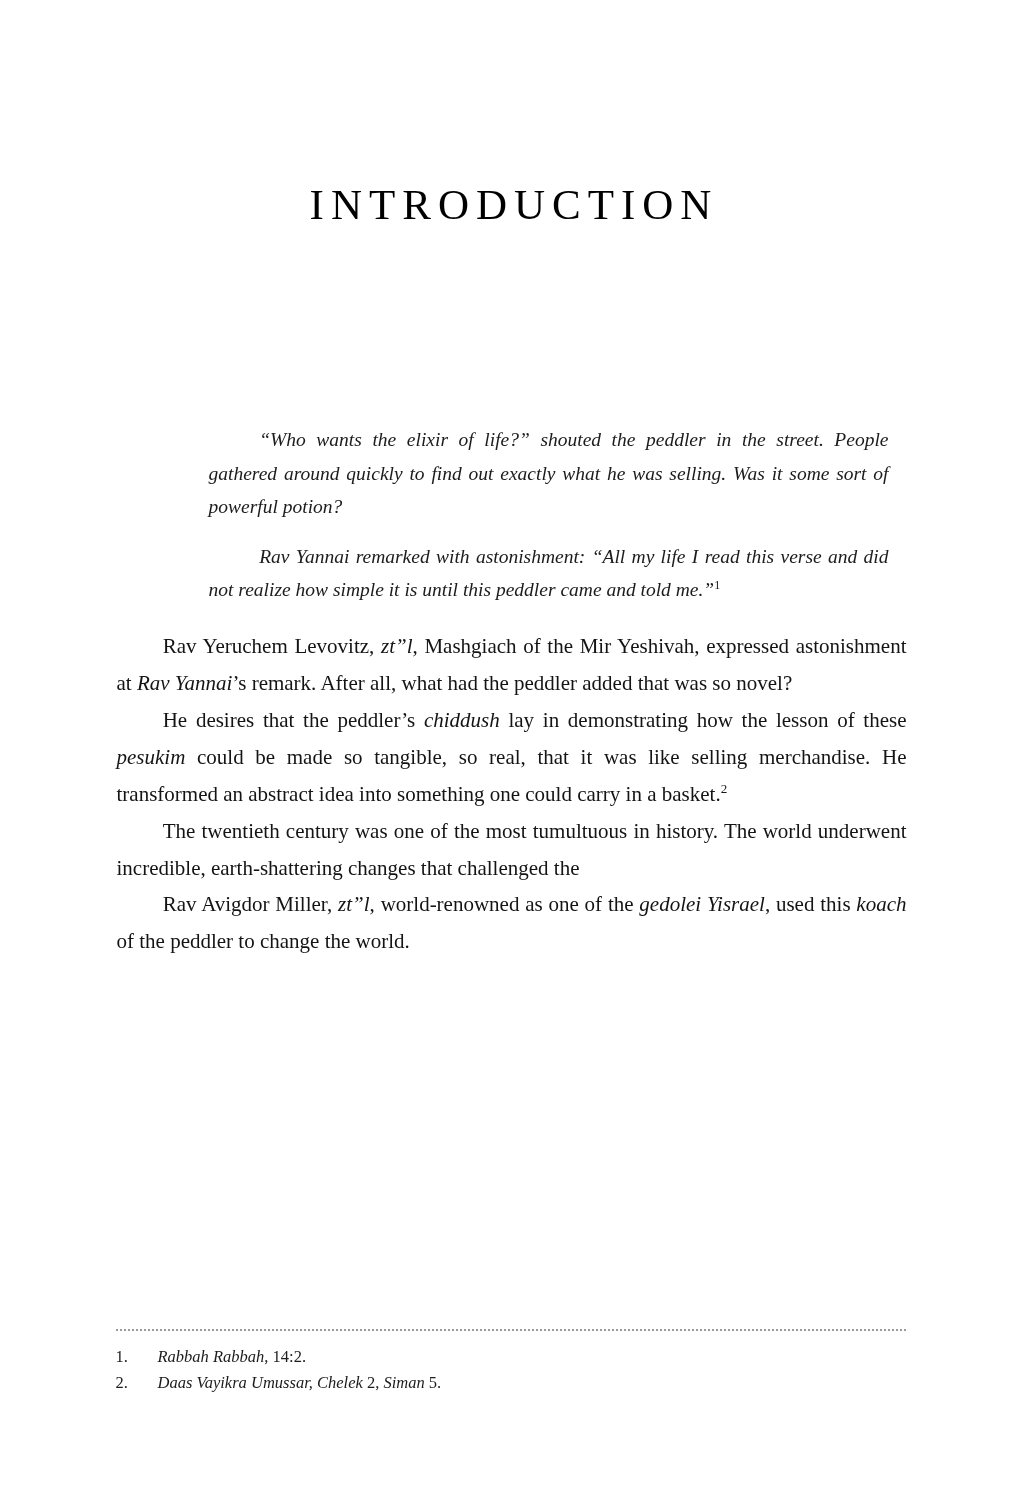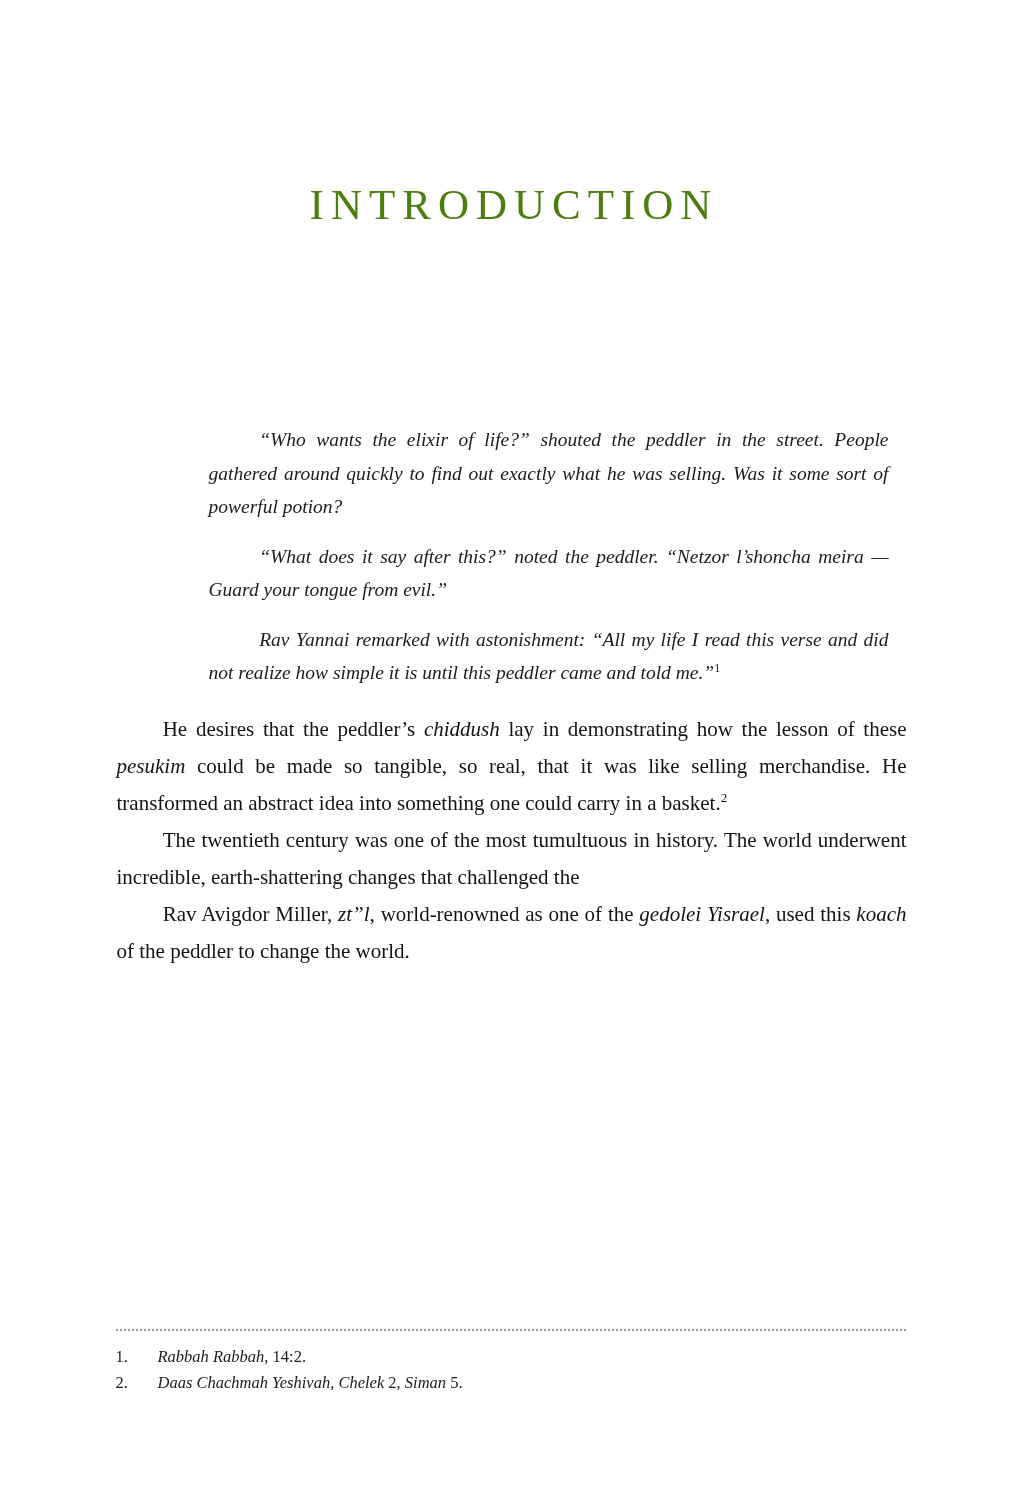--- a/index.html
+++ b/index.html
@@ -23,21 +23,21 @@
   
   .title-block {
     margin-top: 182px;
     text-align: center;
   }
   .chapter-title {
     font-family: "Liberation Serif", serif;
     font-size: 43px;
     letter-spacing: 7px;
     font-weight: 400;
-    color: #4d7c0f;
+    color: #000000;
     text-indent: 7px;
     line-height: 1.05;
   }
   .chapter-subtitle {
     margin-top: 12px;
     font-size: 25px;
     direction: rtl;
     color: #1b1b1b;
     font-family: "DejaVu Sans", sans-serif;
     font-weight: 400;
@@ -120,37 +120,37 @@
 <div class="page">
 
   <div class="title-block">
     <div class="chapter-title">INTRODUCTION</div>
   </div>
 
   <div class="body-area">
 
     <div class="quote-block">
       <p class="first">“Who wants the elixir of life?” shouted the peddler in the street. People gathered around quickly to find out exactly what he was selling. Was it some sort of powerful potion?</p>
-      <p>“What does it say after this?” noted the peddler. “Netzor l’shoncha meira — Guard your tongue from evil.”</p>
       <p><span>Rav Yannai remarked with astonishment: “All my life I read this verse and did not realize how simple it is until this peddler came and told me.”</span><sup>1</sup></p>
     </div>
 
     <div class="main-text">
+      <p><span>Rav Yeruchem Levovitz, </span><i>zt”l</i><span>, Mashgiach of the Mir Yeshivah, expressed astonishment at </span><i>Rav Yannai</i><span>’s remark. After all, what had the peddler added that was so novel?</span></p>
       <p><span>He desires that the peddler’s </span><i>chiddush</i><span> lay in demonstrating how the lesson of these </span><i>pesukim</i><span> could be made so tangible, so real, that it was like selling merchandise. He transformed an abstract idea into something one could carry in a basket.</span><sup>2</sup></p>
       <p>The twentieth century was one of the most tumultuous in history. The world underwent incredible, earth-shattering changes that challenged the</p>
       <p><span>Rav Avigdor Miller, </span><i>zt”l</i><span>, world-renowned as one of the </span><i>gedolei Yisrael</i><span>, used this </span><i>koach</i><span> of the peddler to change the world.</span></p>
     </div>
 
   </div>
 
   <div class="footnote-area">
     <hr class="footnote-rule">
     <div class="footnote">
       <span class="num">1.</span>
       <span class="txt"><i>Rabbah Rabbah</i><span>, 14:2.</span></span>
     </div>
     <div class="footnote">
       <span class="num">2.</span>
-      <span class="txt"><i>Daas Chachmah Yeshivah, Chelek</i><span> 2, </span><i>Siman</i><span> 5.</span></span>
+      <span class="txt"><i>Daas Vayikra Umussar, Chelek</i><span> 2, </span><i>Siman</i><span> 5.</span></span>
     </div>
   </div>
 
 </div>
 
 </body></html>

